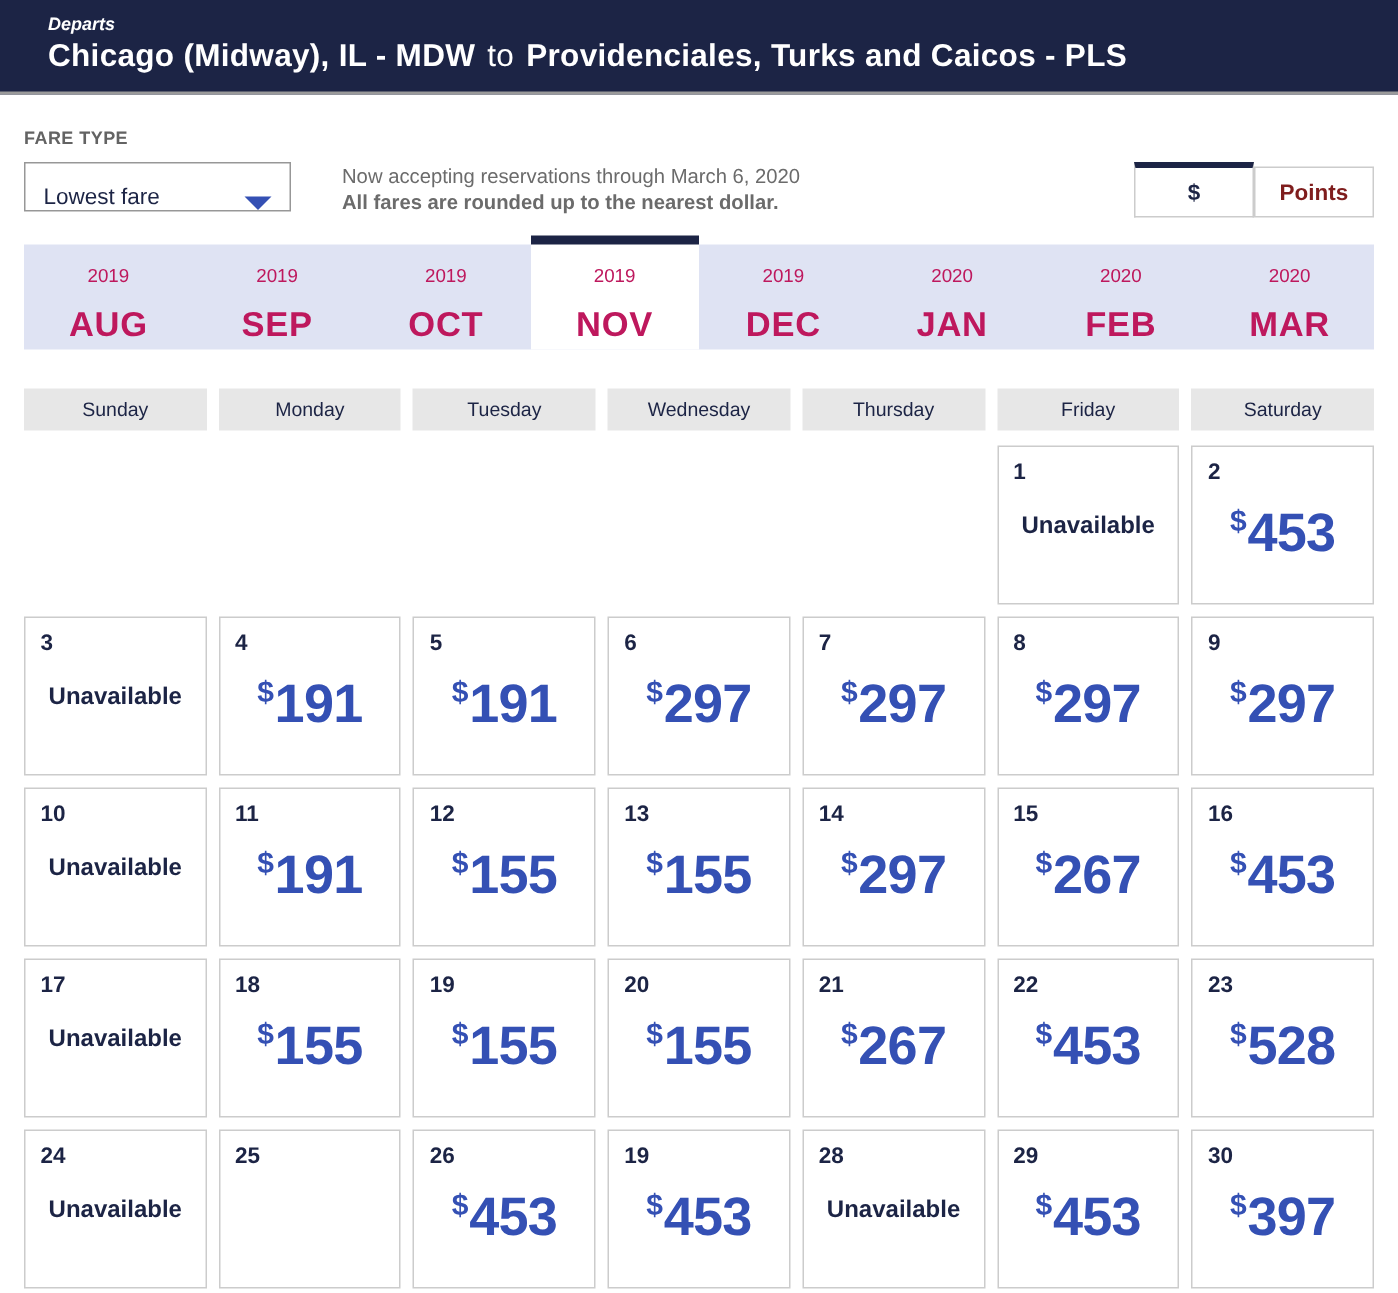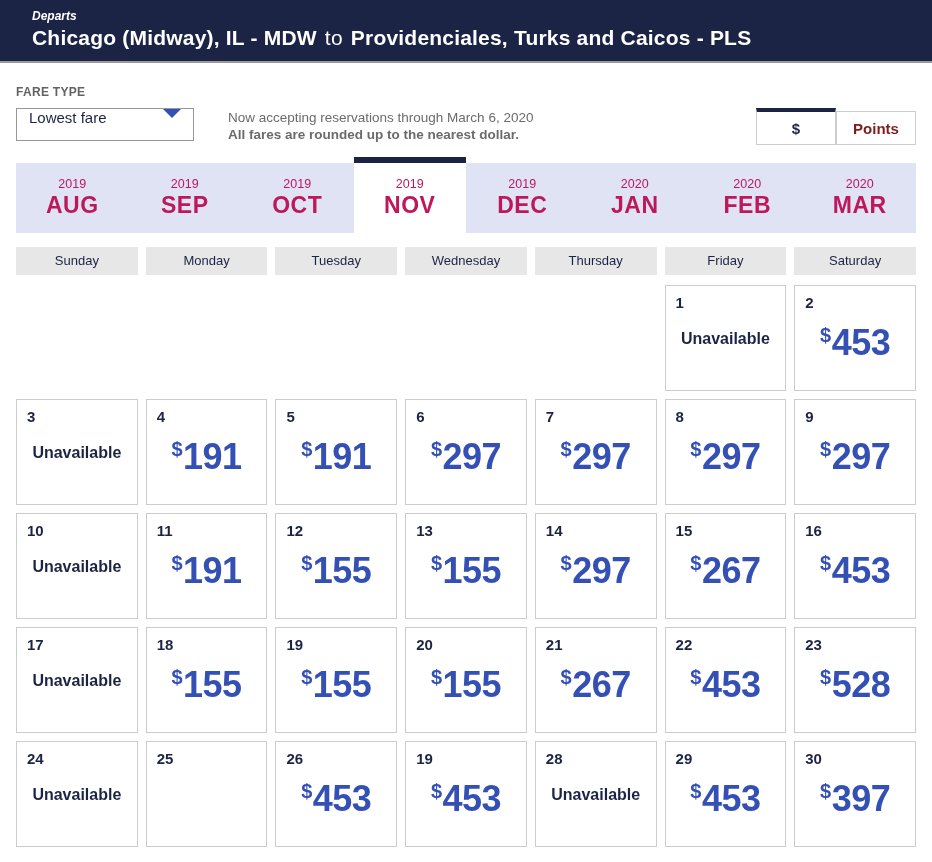--- a/index.html
+++ b/index.html
@@ -18,21 +18,21 @@
   .route-title { font-size: 21px; font-weight: bold; letter-spacing: 0.2px; }
   .route-title .to-word { font-weight: normal; padding: 0 2px; }
   
   .main { padding: 0 16px; }
   .fare-type-label {
     margin-top: 22px; font-size: 12px; font-weight: bold; color: #636363; letter-spacing: 0.3px;
   }
   .controls-row { display: flex; align-items: flex-start; margin-top: 9px; }
   .fare-dropdown {
     width: 178px; height: 33px; background: #fff; border: 1px solid #979797;
-    display: flex; align-items: flex-start; padding: 0 12px; cursor: pointer;
+    display: flex; align-items: flex-end; padding: 0 12px; cursor: pointer;
   }
   .fare-dropdown .dd-label { font-size: 15px; color: #1c2445; flex: 1; }
   .chevron-down {
     width: 0; height: 0; border-left: 9px solid transparent; border-right: 9px solid transparent;
     border-top: 9px solid #3450b4;
   }
   .notice { margin-left: 34px; margin-top: 1px; font-size: 13.5px; color: #6b6b6b; line-height: 17px; }
   .notice .bold-line { font-weight: bold; }
   .currency-toggle { margin-left: auto; display: flex; align-items: flex-end; }
   .currency-tab {
@@ -44,28 +44,28 @@
     border-top: 4px solid #1c2445; height: 37px; color: #1c2445;
   }
   
   .month-strip {
     margin-top: 18px; height: 70px; background: #dfe3f3; display: flex;
   }
   .month-tab {
     flex: 1; text-align: center; padding-top: 14px; cursor: pointer; color: #be185d;
   }
   .month-tab .tab-year { font-size: 12.5px; }
-  .month-tab .tab-month { font-size: 23px; font-weight: bold; letter-spacing: 0.5px; margin-top: 1px; }
+  .month-tab .tab-month { font-size: 23px; font-weight: bold; letter-spacing: 0.5px; margin-top: 12px; }
   .month-tab.selected {
     background: #fff; border-top: 6px solid #1c2445; margin-top: -6px;
     height: 76px; padding-top: 14px;
   }
   
   .weekday-row {
-    margin-top: 14px; display: grid; grid-template-columns: repeat(7, 1fr); gap: 8px;
+    margin-top: 26px; display: grid; grid-template-columns: repeat(7, 1fr); gap: 8px;
   }
   .weekday-cell {
     background: #e7e7e7; height: 28px; line-height: 28px; text-align: center;
     font-size: 13px; color: #1c2445;
   }
   
   .calendar-grid {
     margin-top: 10px; display: grid; grid-template-columns: repeat(7, 1fr); gap: 8px;
   }
   .day-cell {

